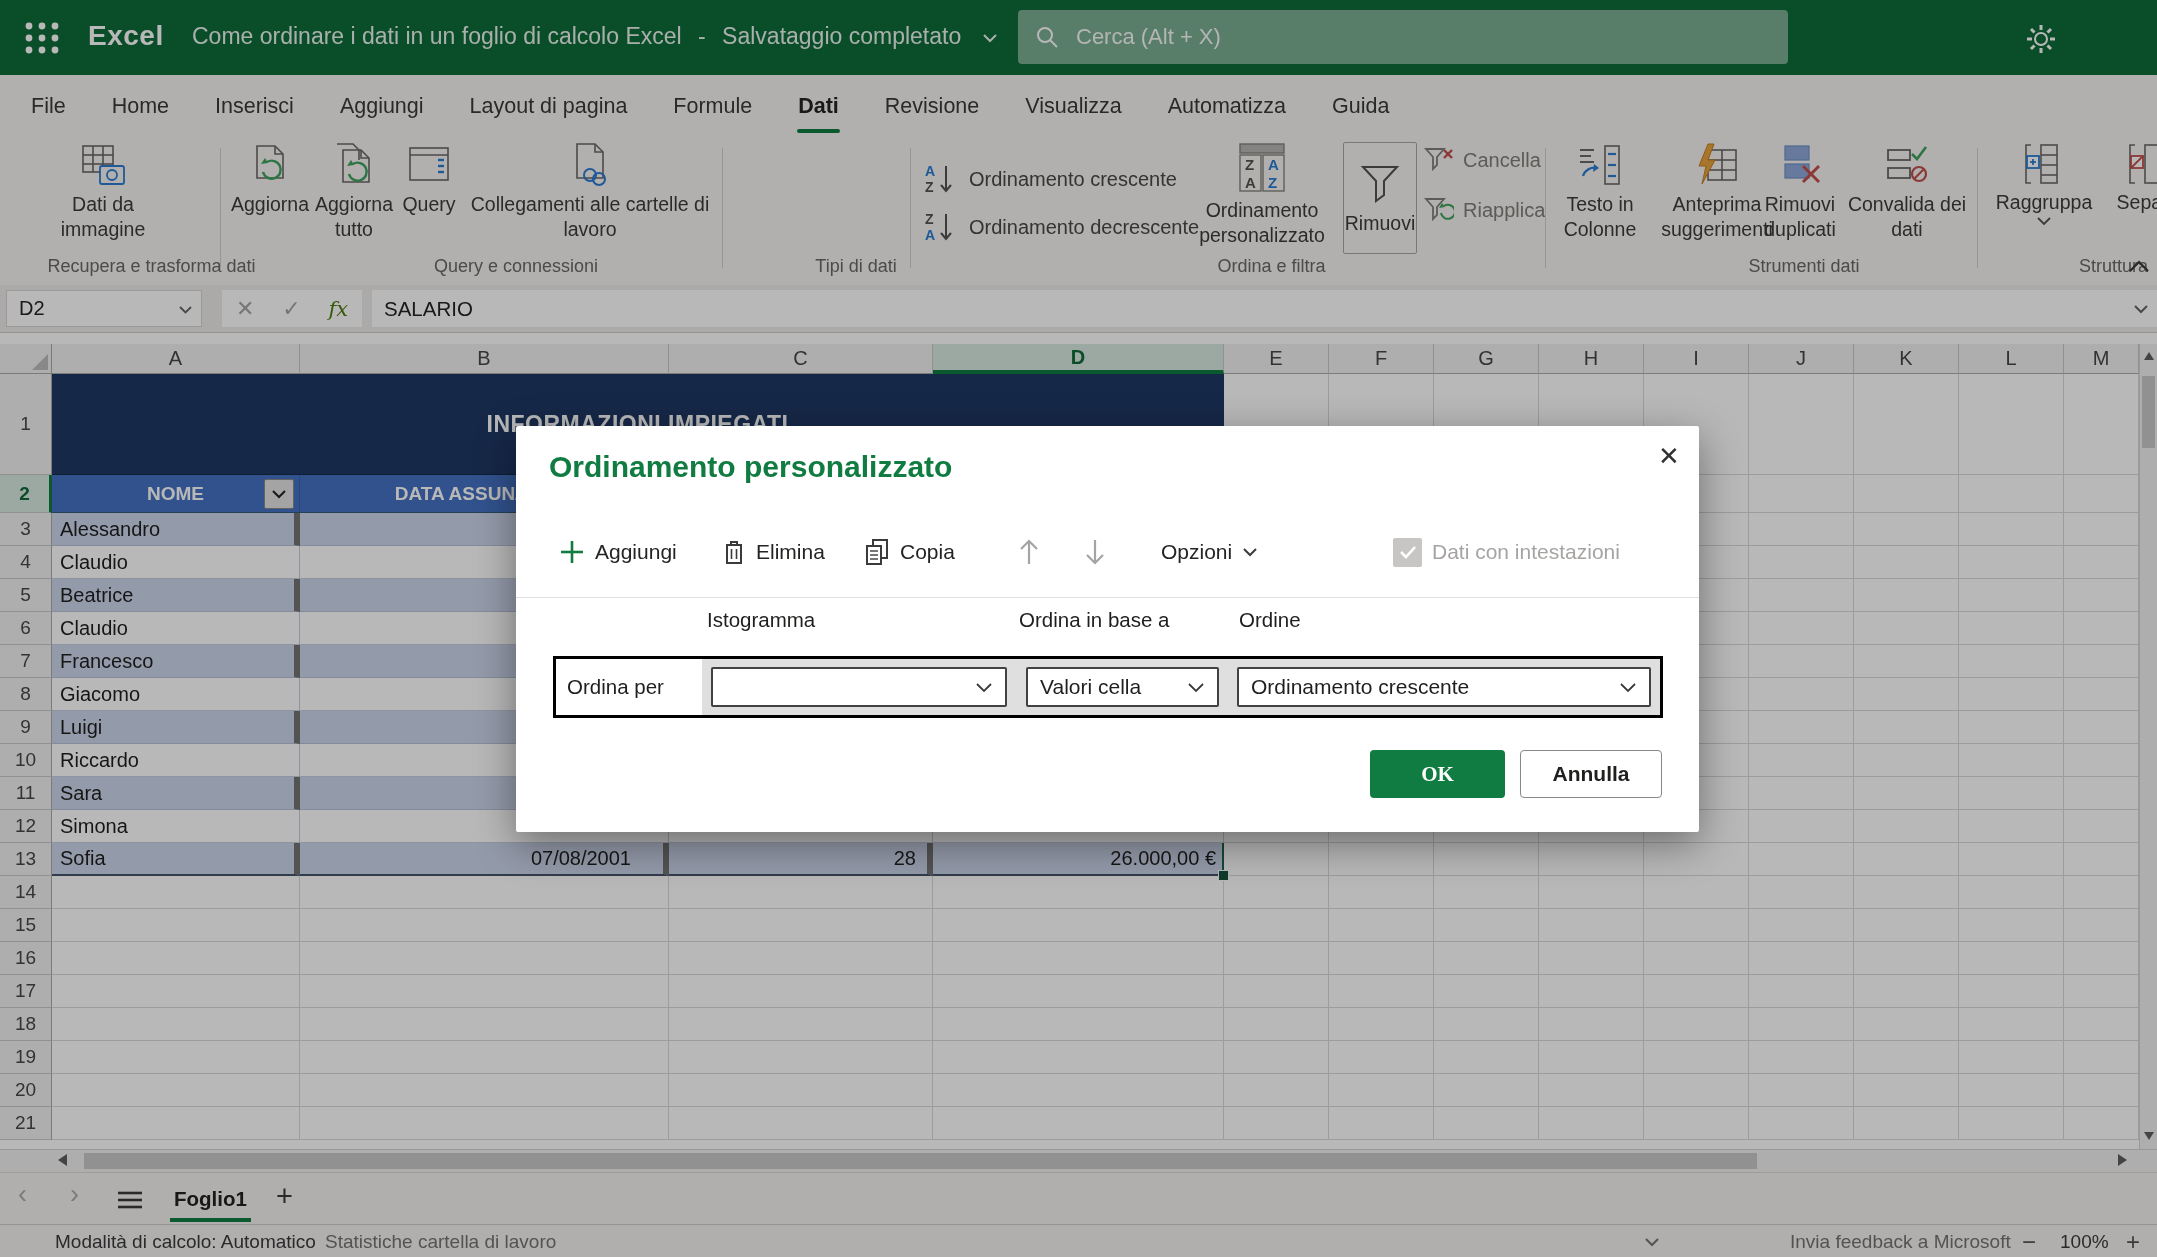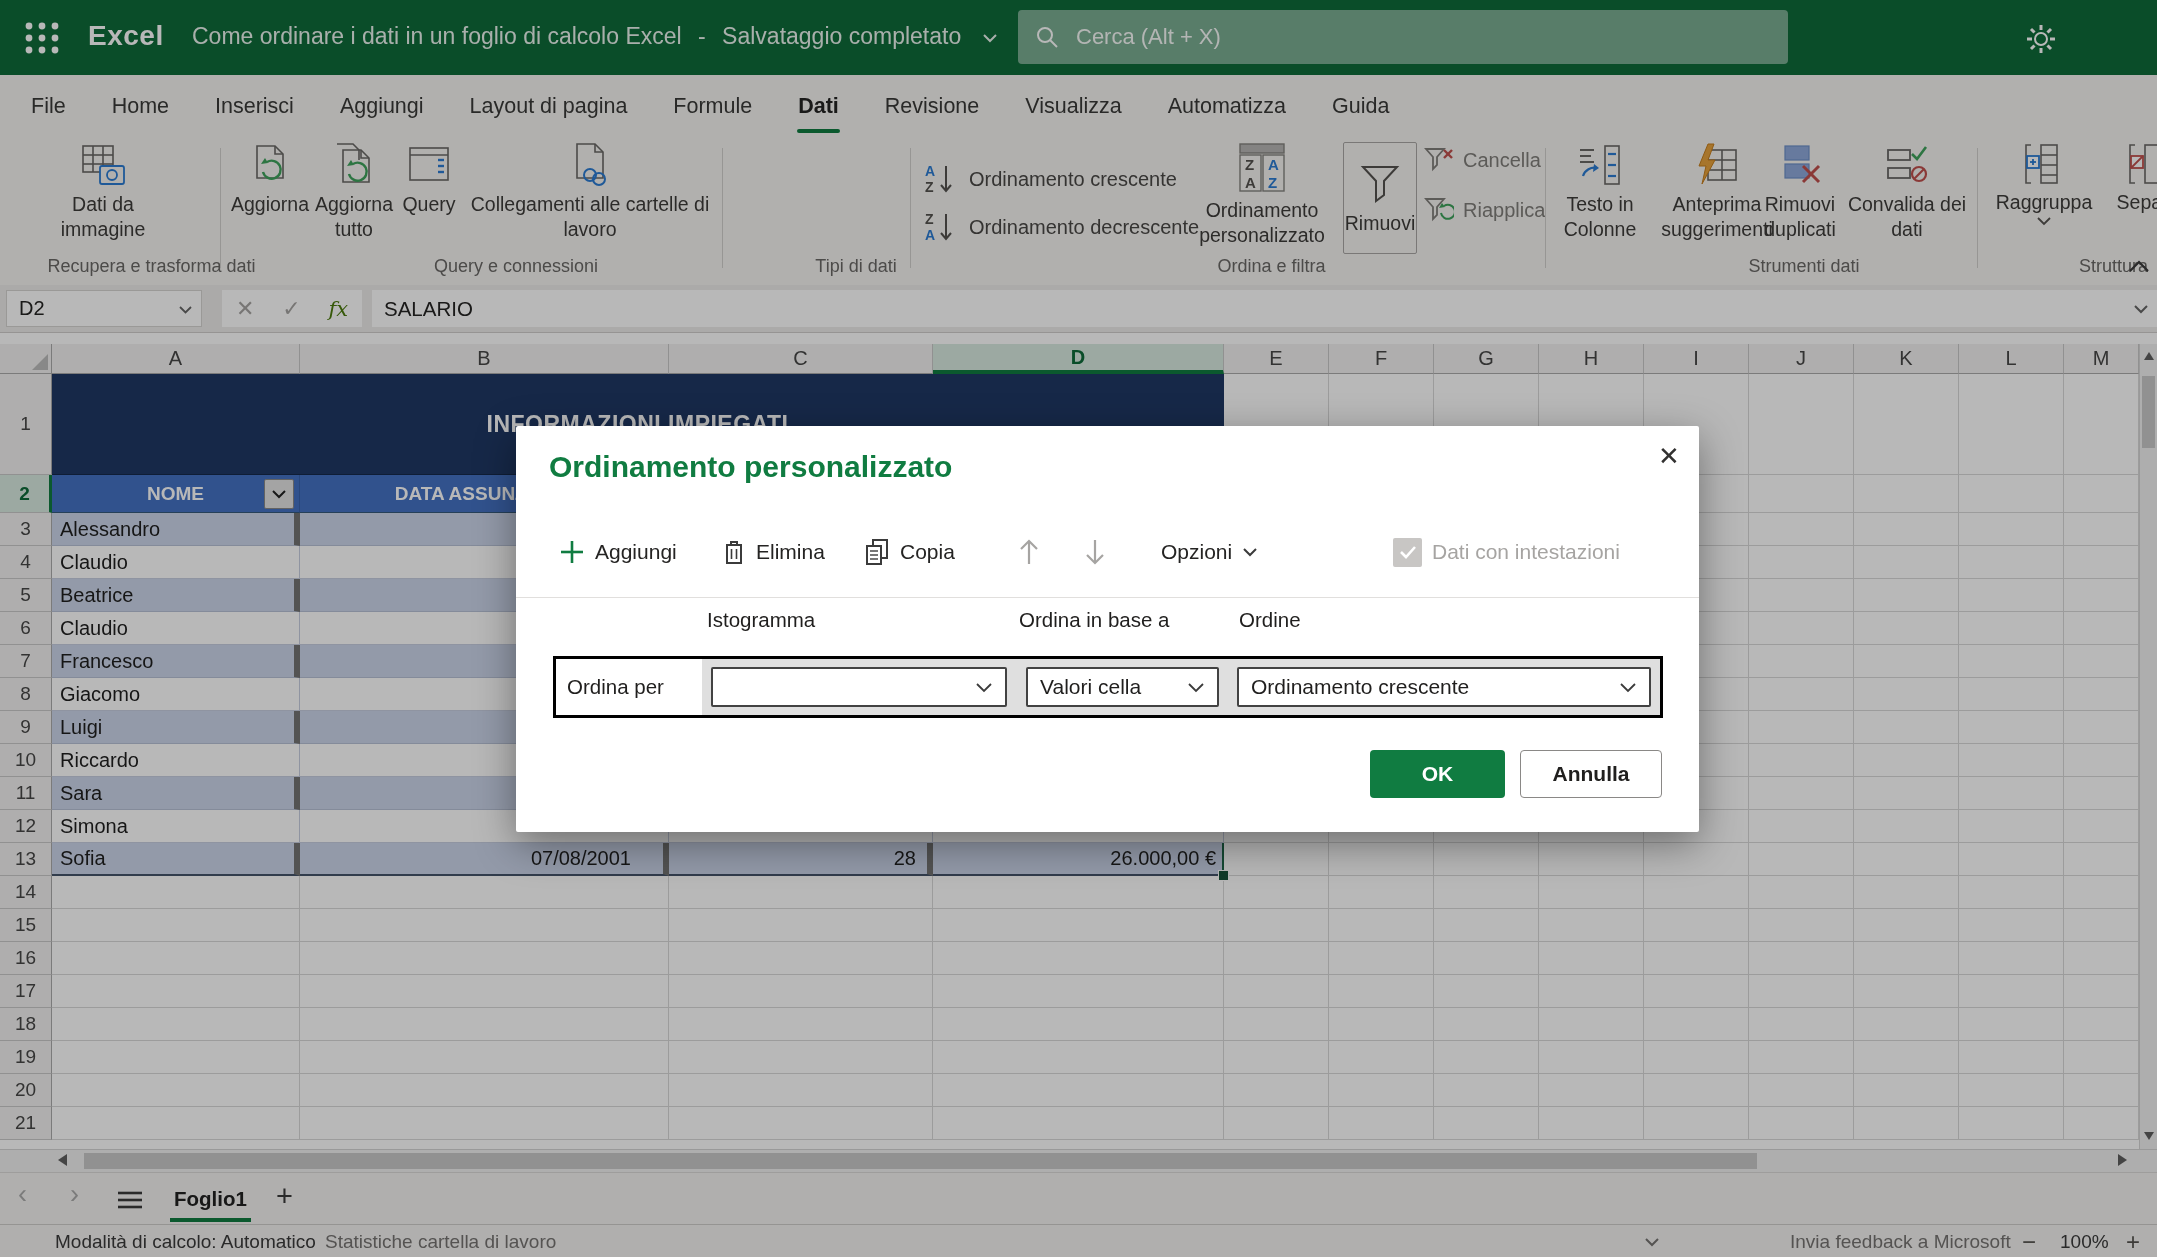--- a/index.html
+++ b/index.html
@@ -103,21 +103,21 @@
     font-size:26px;color:#323130;cursor:pointer;}
   .dtool{position:absolute;top:108px;height:36px;display:flex;align-items:center;gap:10px;font-size:21px;color:#252423;cursor:pointer;}
   #dlg-divider{position:absolute;left:0;top:171px;width:1183px;height:1px;background:#E1DFDD;}
   .dcollabel{position:absolute;top:182px;font-size:20.5px;color:#201F1E;}
   #sortrow{position:absolute;left:37px;top:230px;width:1110px;height:62px;border:3px solid #000;box-sizing:border-box;background:#DFDFDF;}
   #sortlabel{position:absolute;left:0;top:0;width:146px;height:56px;background:#fff;display:flex;align-items:center;
     padding-left:11px;box-sizing:border-box;font-size:20.5px;color:#201F1E;}
   .dd{position:absolute;top:8px;height:40px;background:#fff;border:2px solid #424242;border-radius:2px;box-sizing:border-box;
     display:flex;align-items:center;justify-content:space-between;padding:0 12px;font-size:21px;color:#201F1E;cursor:pointer;}
   #okbtn{position:absolute;left:854px;top:324px;width:135px;height:48px;background:#107C41;border:none;border-radius:4px;
-    color:#fff;font-size:21px;font-weight:700;cursor:pointer;font-family:Liberation Sans, sans-serif;}
+    color:#fff;font-size:21px;font-weight:700;cursor:pointer;font-family:Liberation Serif, serif;}
   #annullabtn{position:absolute;left:1004px;top:324px;width:142px;height:48px;background:#fff;border:1px solid #8A8886;
     border-radius:4px;color:#201F1E;font-size:21px;font-weight:600;cursor:pointer;font-family:"Liberation Sans",sans-serif;}
   #chkbox{width:29px;height:29px;background:#C8C6C4;border-radius:2px;display:flex;align-items:center;justify-content:center;}
 </style>
 </head>
 <body>
 
 <div id="topbar">
   <div id="waffle">
     <svg width="40" height="38" viewBox="0 0 40 38">

